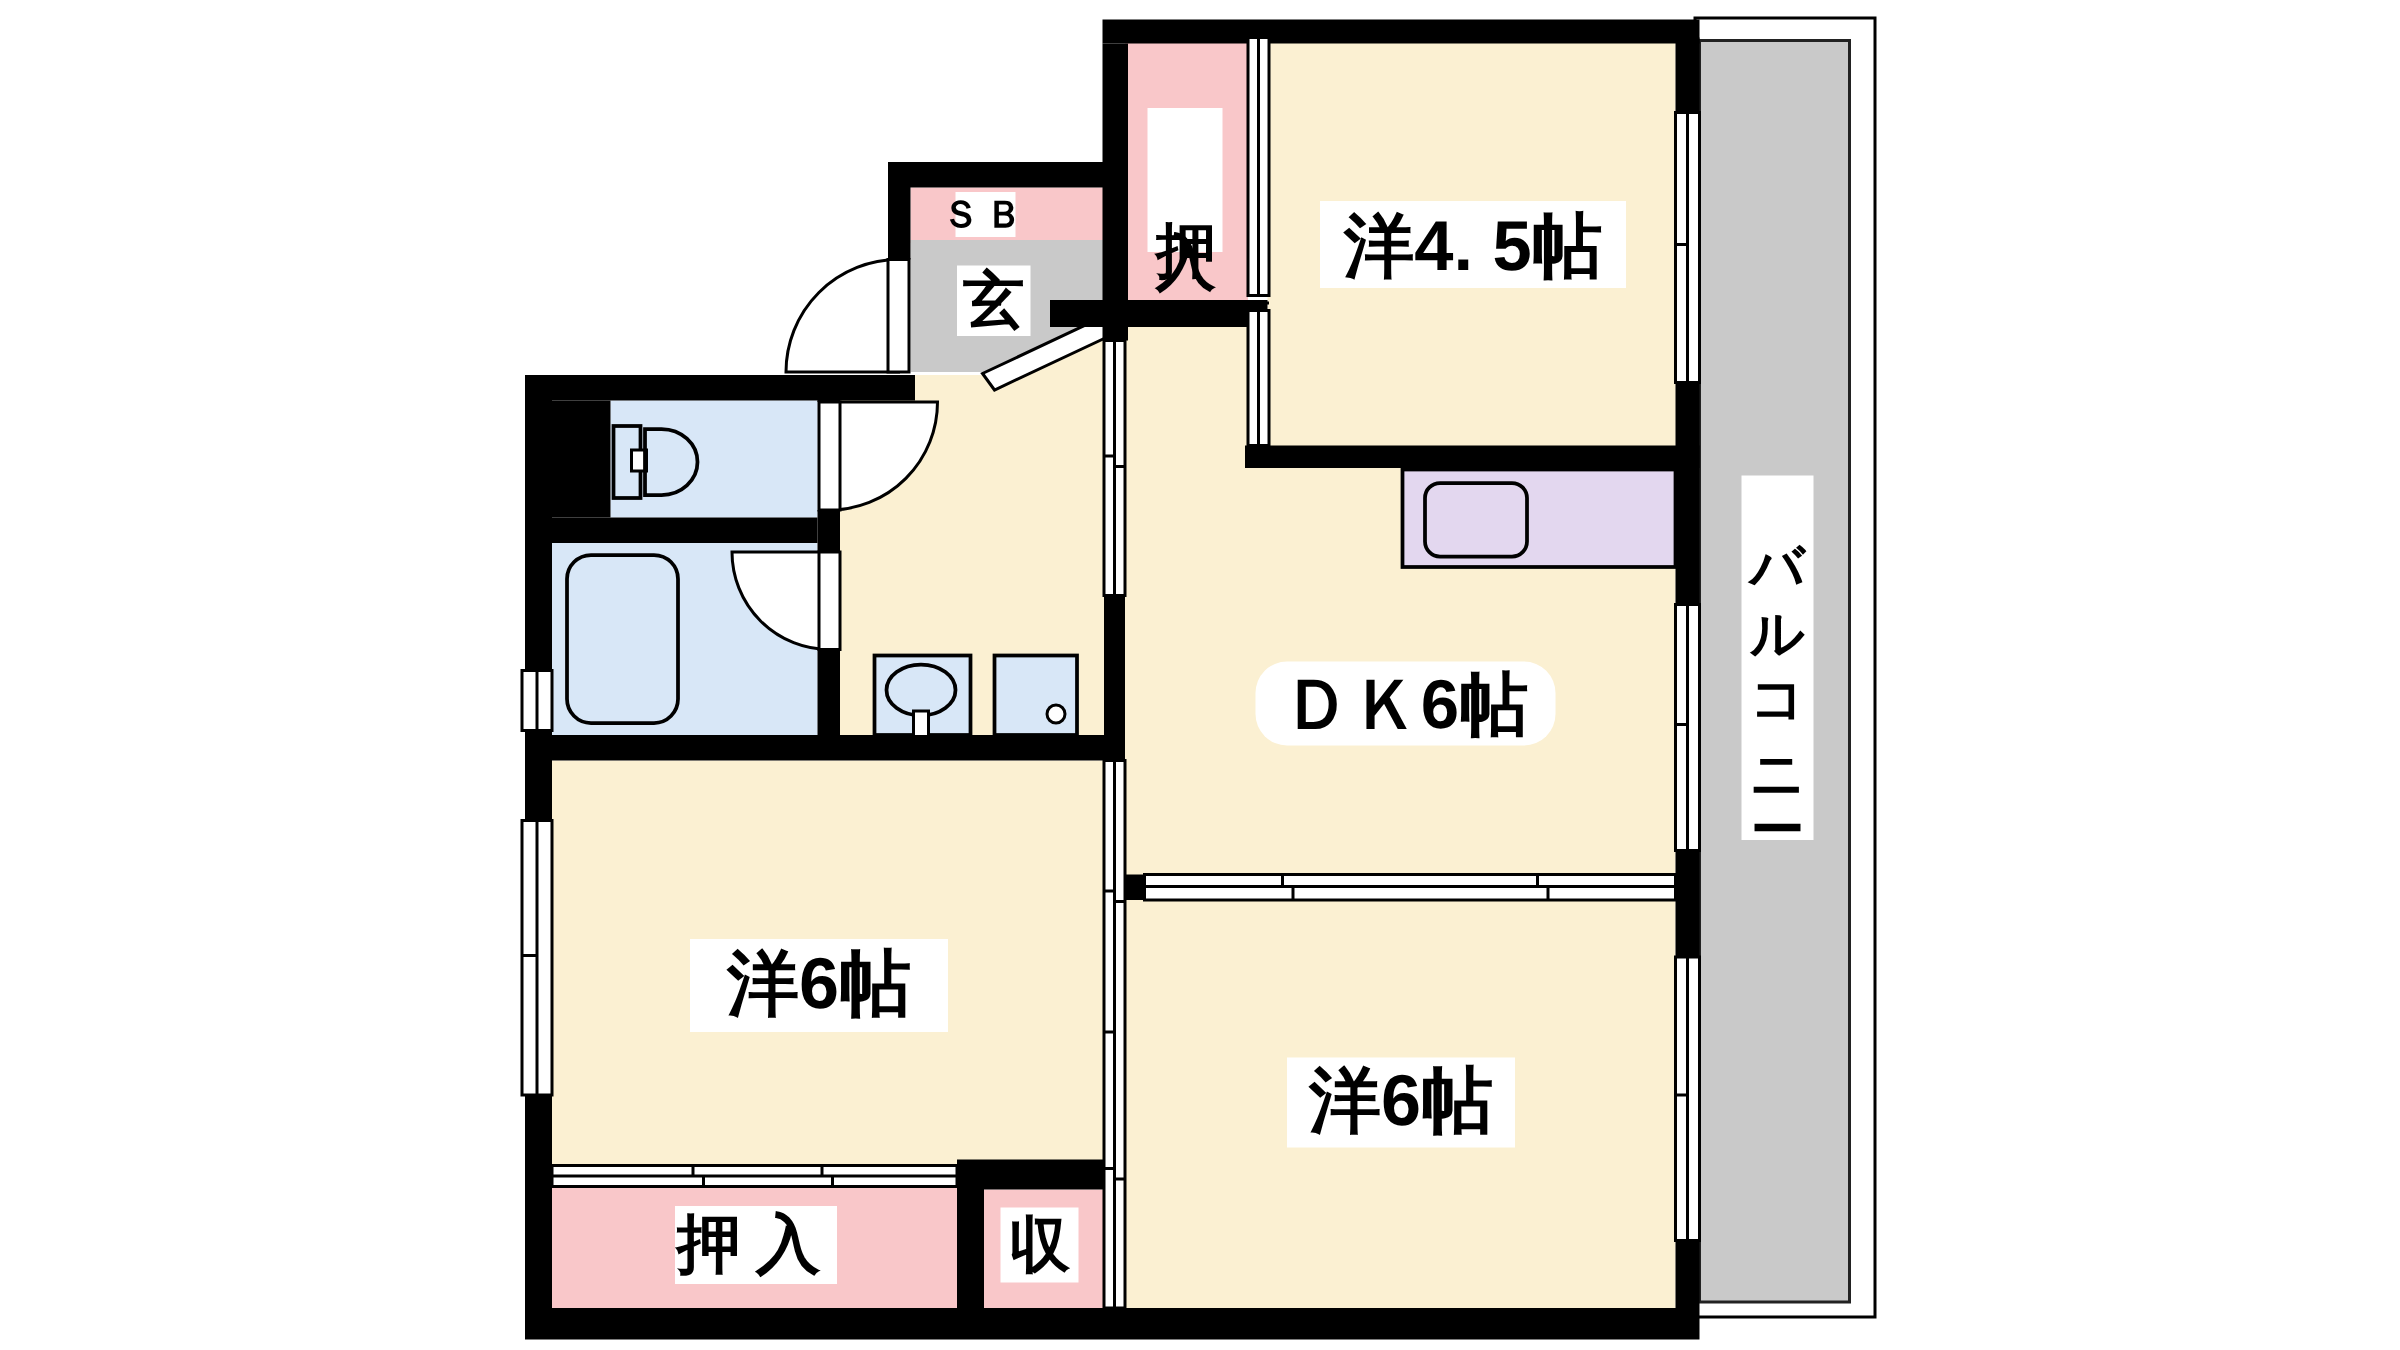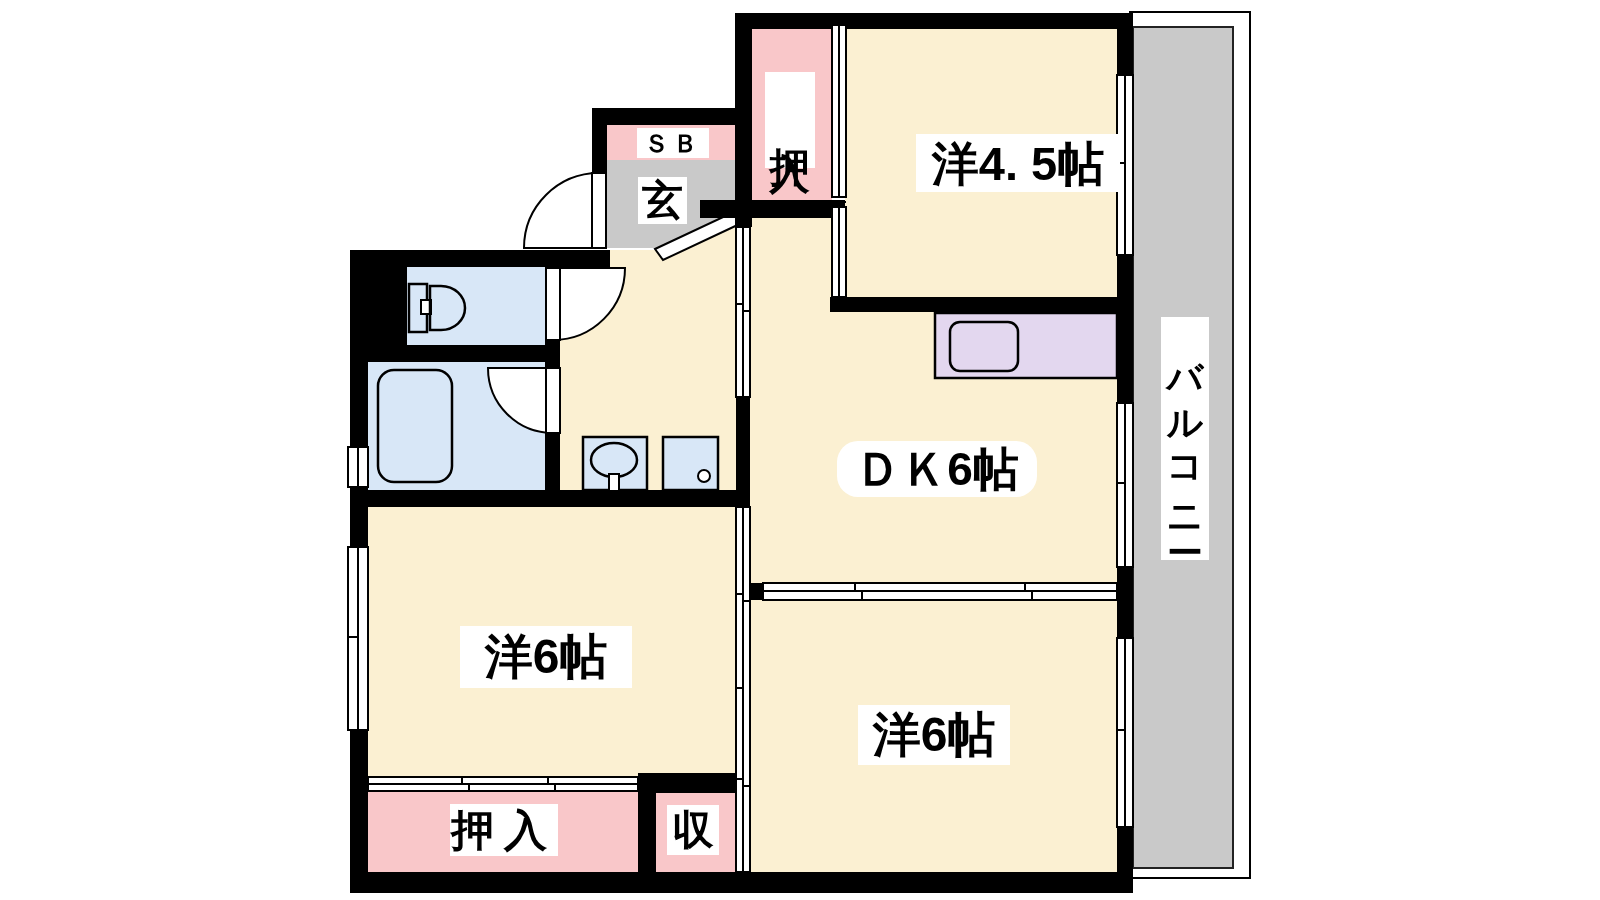--- a/index.html
+++ b/index.html
@@ -180,22 +180,22 @@
         <rect x="546" y="268" width="14" height="72" class="door"></rect>
       </g>
       <g>
         <path d="M 553,433 A 65,65 0 0 1 488,368 L 553,368 Z" class="door"></path>
         <rect x="546" y="368" width="14" height="65" class="door"></rect>
       </g>
     </g>
   </svg>
 
   <div class="lbl v" style="left:765px;top:72px;width:50px;height:96px;font-size:40px;letter-spacing:4px;">押入</div>
-  <div class="lbl" style="left:916px;top:134px;width:204px;height:58px;font-size:47px;">洋4. 5帖</div>
-  <div class="lbl" style="left:637px;top:128px;width:72px;height:30px;font-size:25px;letter-spacing:4px;">ＳＢ</div>
+  <div class="lbl" style="left:880px;top:134px;width:204px;height:58px;font-size:47px;">洋4. 5帖</div>
+  <div class="lbl" style="left:637px;top:128px;width:40px;height:30px;font-size:25px;letter-spacing:4px;">ＳＢ</div>
   <div class="lbl" style="left:638px;top:177px;width:49px;height:47px;font-size:41px;">玄</div>
   <div class="lbl v" style="left:1161px;top:317px;width:48px;height:243px;font-size:36px;letter-spacing:8px;">バルコニー</div>
   <div class="lbl" style="left:837px;top:441px;width:200px;height:56px;font-size:46px;border-radius:21px;">ＤＫ6帖</div>
   <div class="lbl" style="left:460px;top:626px;width:172px;height:62px;font-size:48px;">洋6帖</div>
   <div class="lbl" style="left:858px;top:705px;width:152px;height:60px;font-size:48px;">洋6帖</div>
   <div class="lbl" style="left:450px;top:804px;width:108px;height:52px;font-size:43px;letter-spacing:10px;">押入</div>
   <div class="lbl" style="left:667px;top:805px;width:52px;height:50px;font-size:41px;">収</div>
 </div>
 
 </body></html>

